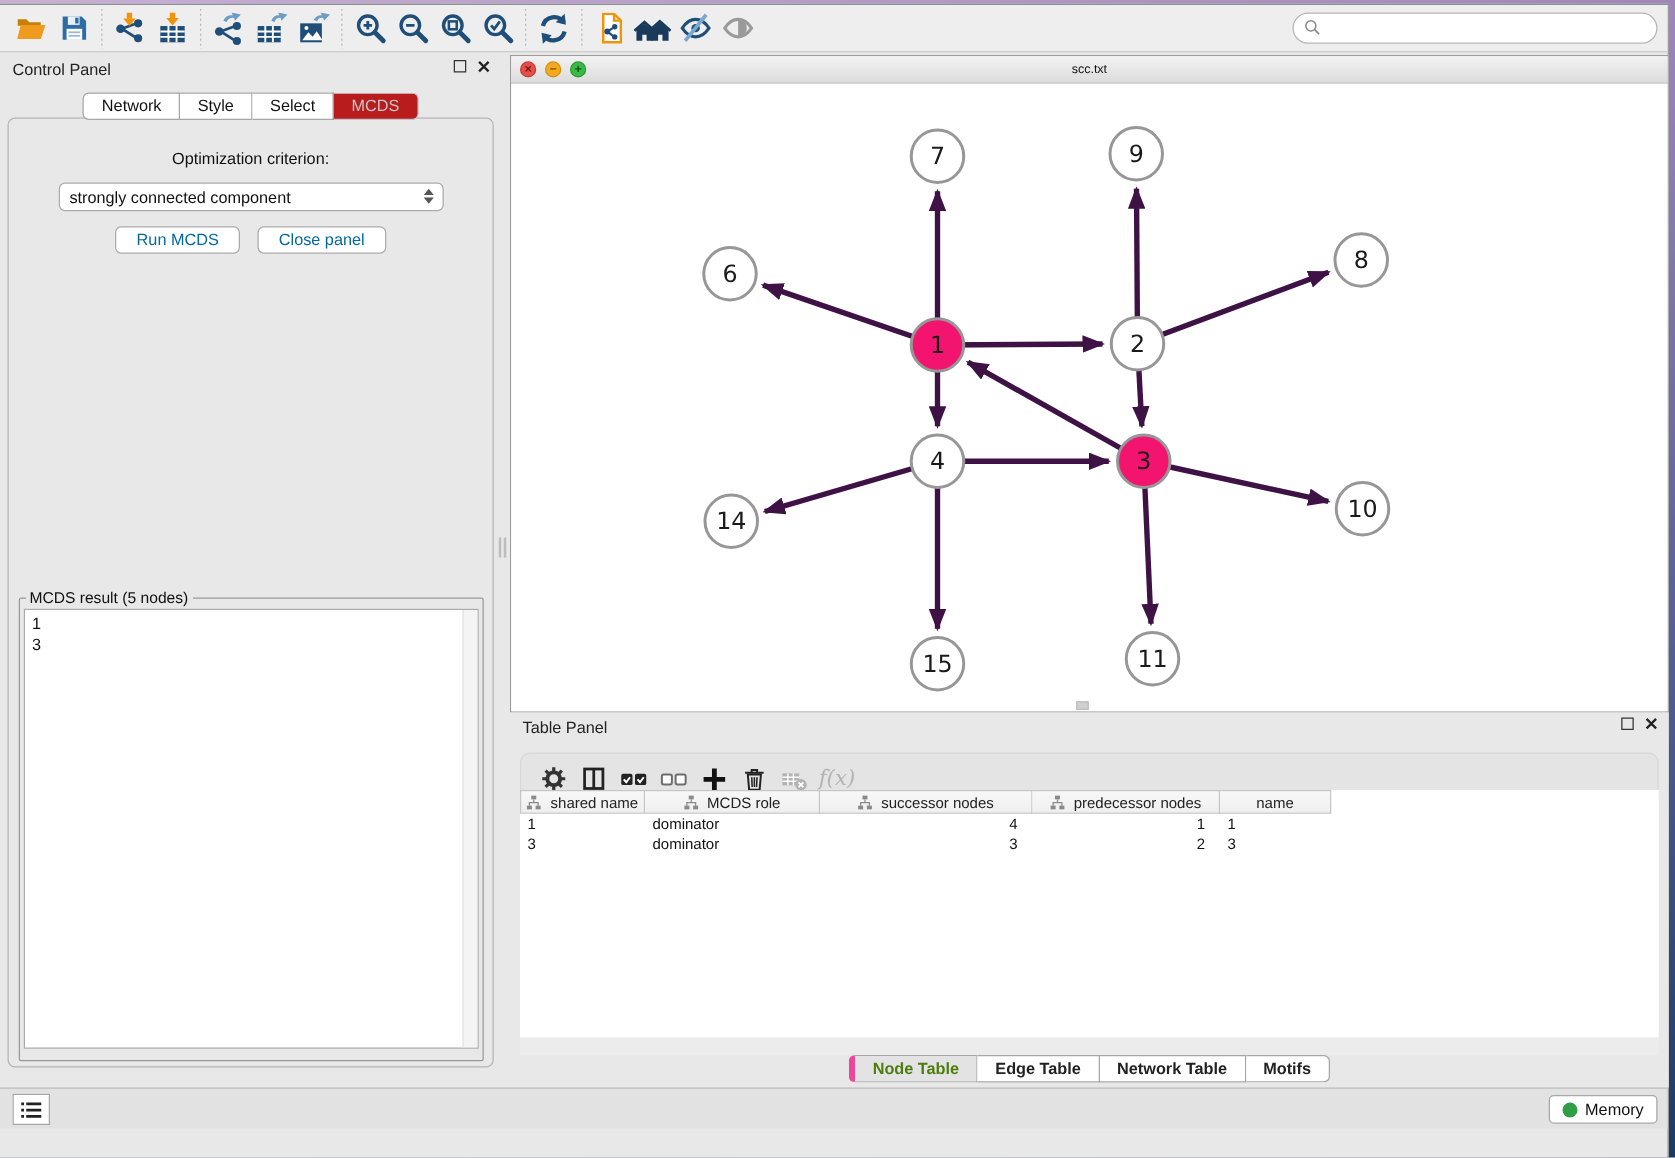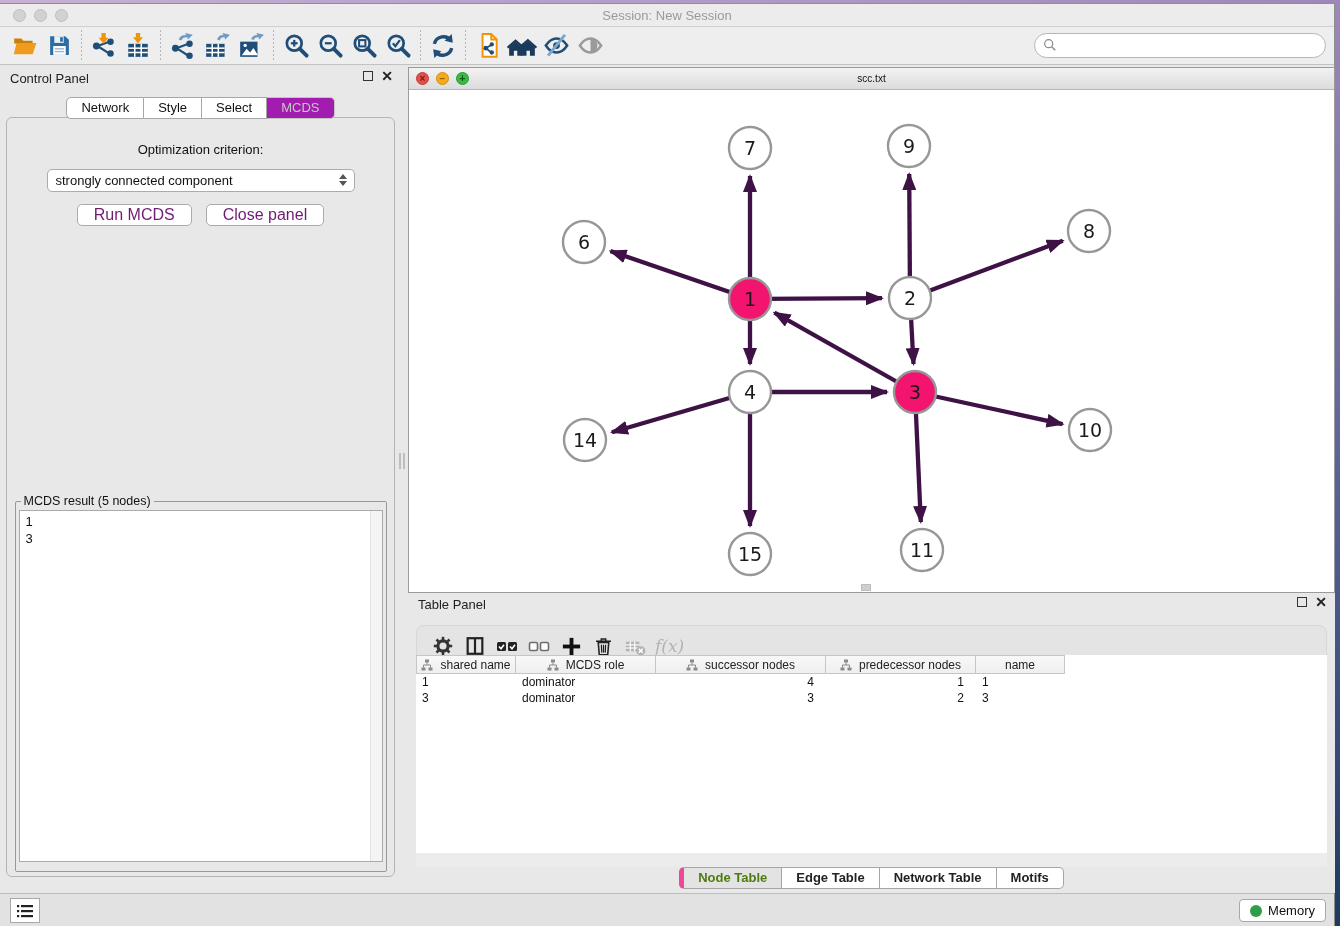--- a/index.html
+++ b/index.html
@@ -33,34 +33,34 @@
   
   .cpanel { position:absolute; left:0; top:2px; width:401px; height:812px; }
   .panel-hdr { position:relative; height:24px; padding-left:10px; line-height:24px; font-size:13px; color:#222; }
   .panel-hdr .hdr-ctl { position:absolute; right:8px; top:4px; display:flex; gap:8px; align-items:center; }
   .float-box { width:10px; height:10px; border:1.5px solid #333; display:inline-block; }
   .close-x { font-weight:bold; font-size:14px; color:#222; line-height:10px; }
   .cp-tabs { display:flex; justify-content:center; position:relative; z-index:2; margin-top:6px; }
   .cp-tab { height:22px; line-height:20px; padding:0 14px; background:#fff; border:1px solid #a6a6a6;
             border-left:none; font-size:13px; }
   .cp-tab:first-child { border-left:1px solid #a6a6a6; border-radius:5px 0 0 5px; }
-  .cp-tab.sel { background:#a21caf; color:#c6c6c6; border-color:#c4c4c4; border-radius:0 5px 5px 0; }
+  .cp-tab.sel { background:#b91c1c; color:#c6c6c6; border-color:#c4c4c4; border-radius:0 5px 5px 0; }
   .cp-pane { position:absolute; left:6px; right:6px; top:50px; bottom:2px;
              border:1px solid #b4b4b4; border-radius:6px; background:#e8e8e8;
              display:flex; flex-direction:column; align-items:center; padding-top:24px; }
   .opt-label { font-size:13px; color:#111; margin-bottom:12px; }
   .dropdown { width:308px; height:23px; background:#fff; border:1px solid #ababab; border-radius:5px;
               display:flex; align-items:center; padding:0 8px; font-size:13px; position:relative; }
   .dd-chevrons { position:absolute; right:7px; top:4px; display:flex; flex-direction:column; gap:2px; }
   .dd-chevrons i { display:block; width:0; height:0; border-left:4px solid transparent; border-right:4px solid transparent; }
   .dd-up { border-bottom:5px solid #555; }
   .dd-down { border-top:5px solid #555; }
   .btn-row { display:flex; gap:14px; margin-top:12px; }
   .mac-btn { height:22px; padding:0 16px; background:#fff; border:1px solid #ababab; border-radius:5px;
-             font-size:16px; line-height:20px; color:#701a75; }
+             font-size:13px; line-height:20px; color:#0369a1; }
   .result-fs { margin-top:auto; margin-bottom:4px; width:372px; height:378px;
                border:1px solid #999; border-radius:2px; padding:2px 3px 3px 3px; background:#e8e8e8; }
   .result-fs legend { font-size:12.5px; padding:0 3px; margin-left:2px; color:#111; }
   .result-box { position:relative; width:100%; height:352px; background:#fff; border:1px solid #aaa;
                 font-size:13px; line-height:17px; padding:2px 0 0 6px; overflow:hidden; }
   .result-box .sbar { position:absolute; right:0; top:0; bottom:0; width:12px; background:#f4f4f4; border-left:1px solid #e2e2e2; }
 
   
   .vgrip { position:absolute; left:399px; top:388px; width:6px; height:16px;
            border-left:2px solid #bdbdbd; border-right:2px solid #bdbdbd; }
@@ -111,28 +111,20 @@
              border-radius:4px; display:flex; align-items:center; gap:6px; padding:0 10px; font-size:13px; }
   .mem-dot { width:12px; height:12px; border-radius:50%; background:#2f9e44; }
 
   svg { display:block; }
 </style>
 </head>
 <body>
 
 <div class="window">
 
-  <div class="titlebar">
-    <div class="dots">
-      <span class="dot"></span>
-      <span class="dot"></span>
-      <span class="dot"></span>
-    </div>
-    <div class="title">Session: New Session</div>
-  </div>
 
   <div class="toolbar">
     <span class="tb-btn">
       <svg width="26" height="26" viewBox="0 0 24 24">
           <path d="M2 5h6.5l2 2.2H19v2.6H2z" fill="#c87f0a"></path>
           <path d="M4.2 9.2H22.5l-3.4 10.4H1.6z" fill="#ef9b1d"></path>
         </svg>
     </span>
     <span class="tb-btn">
       <svg width="25" height="25" viewBox="0 0 24 24">

